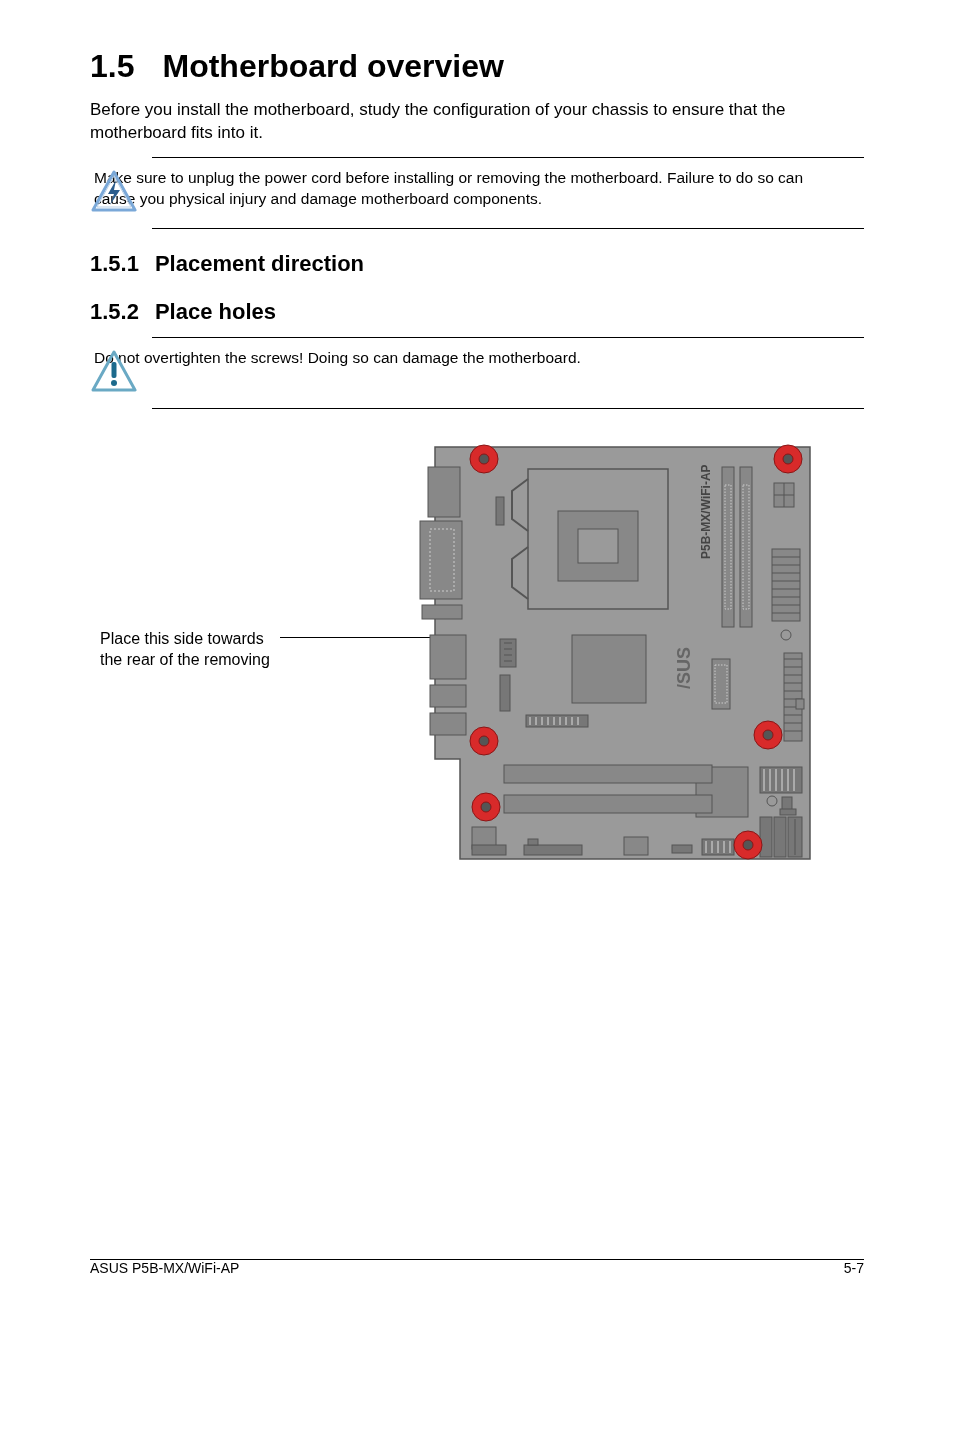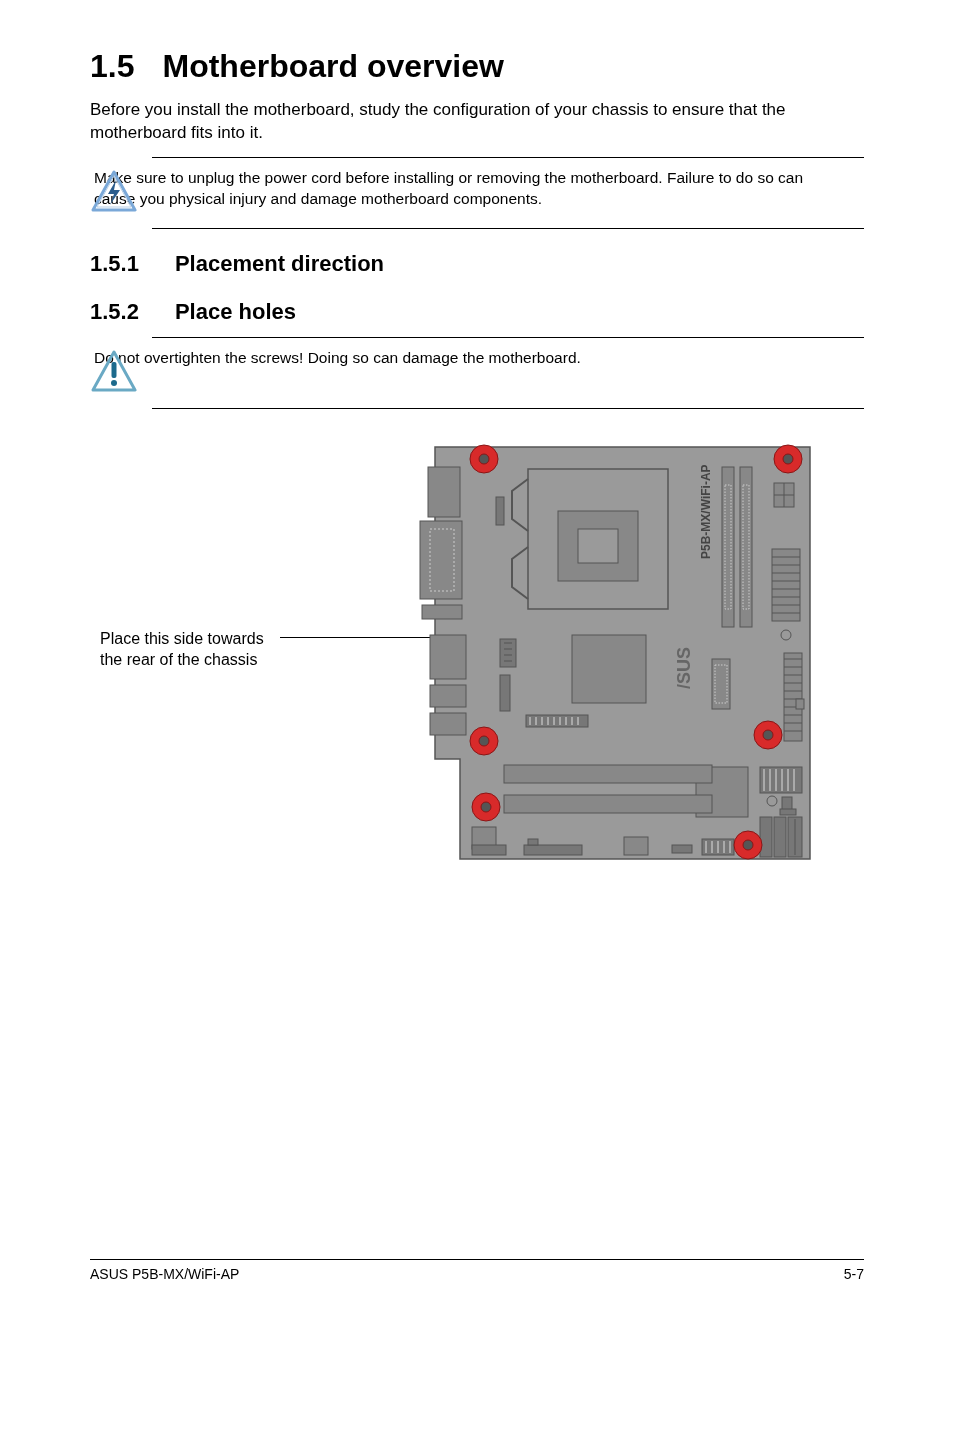--- a/index.html
+++ b/index.html
@@ -52,21 +52,21 @@
     padding-left: 4px;
     padding-right: 20px;
   }
   .h2 {
     font-size: 22px;
     font-weight: bold;
     margin: 22px 0 10px 0;
   }
   .h2-num {
     display: inline-block;
-    margin-right: 36px;
+    margin-right: 16px;
   }
   .diagram-area {
     position: relative;
     margin-top: 30px;
     height: 480px;
   }
   .diagram-label {
     position: absolute;
     left: 10px;
     top: 190px;
@@ -84,21 +84,21 @@
   }
   .board-svg {
     position: absolute;
     left: 310px;
     top: 0;
   }
   .footer {
     position: relative;
     margin-top: 340px;
     border-top: 1px solid #000;
-    padding-top: 6px;
+    padding-top: 0;
     display: flex;
     justify-content: space-between;
     font-size: 14px;
   }
 </style>
 </head>
 <body>
 
 <div class="page">
 
@@ -138,21 +138,21 @@
           <circle cx="24" cy="33" r="3" fill="#1c6a8c"></circle>
         </svg>
       </div>
       <div class="callout-text">Do not overtighten the screws! Doing so can damage the motherboard.</div>
     </div>
   </div>
 
   <div class="diagram-area">
     <div class="diagram-label">
       <span>Place this side towards</span><br>
-      <span>the rear of the chassis</span>
+      <span>the rear of the removing</span>
     </div>
     <div class="diagram-line"></div>
 
     <svg class="board-svg" width="430" height="440" viewBox="0 0 430 440">
 
       <path d="M 35 8 L 410 8 L 410 420 L 60 420 L 60 320 L 35 320 Z" fill="#9a9a9a" stroke="#555" stroke-width="1.5"></path>
 
       <rect x="28" y="28" width="32" height="50" fill="#888" stroke="#555"></rect>
       <rect x="20" y="82" width="42" height="78" fill="#888" stroke="#555"></rect>
       <rect x="30" y="90" width="24" height="62" fill="none" stroke="#ccc" stroke-dasharray="2,2"></rect>

